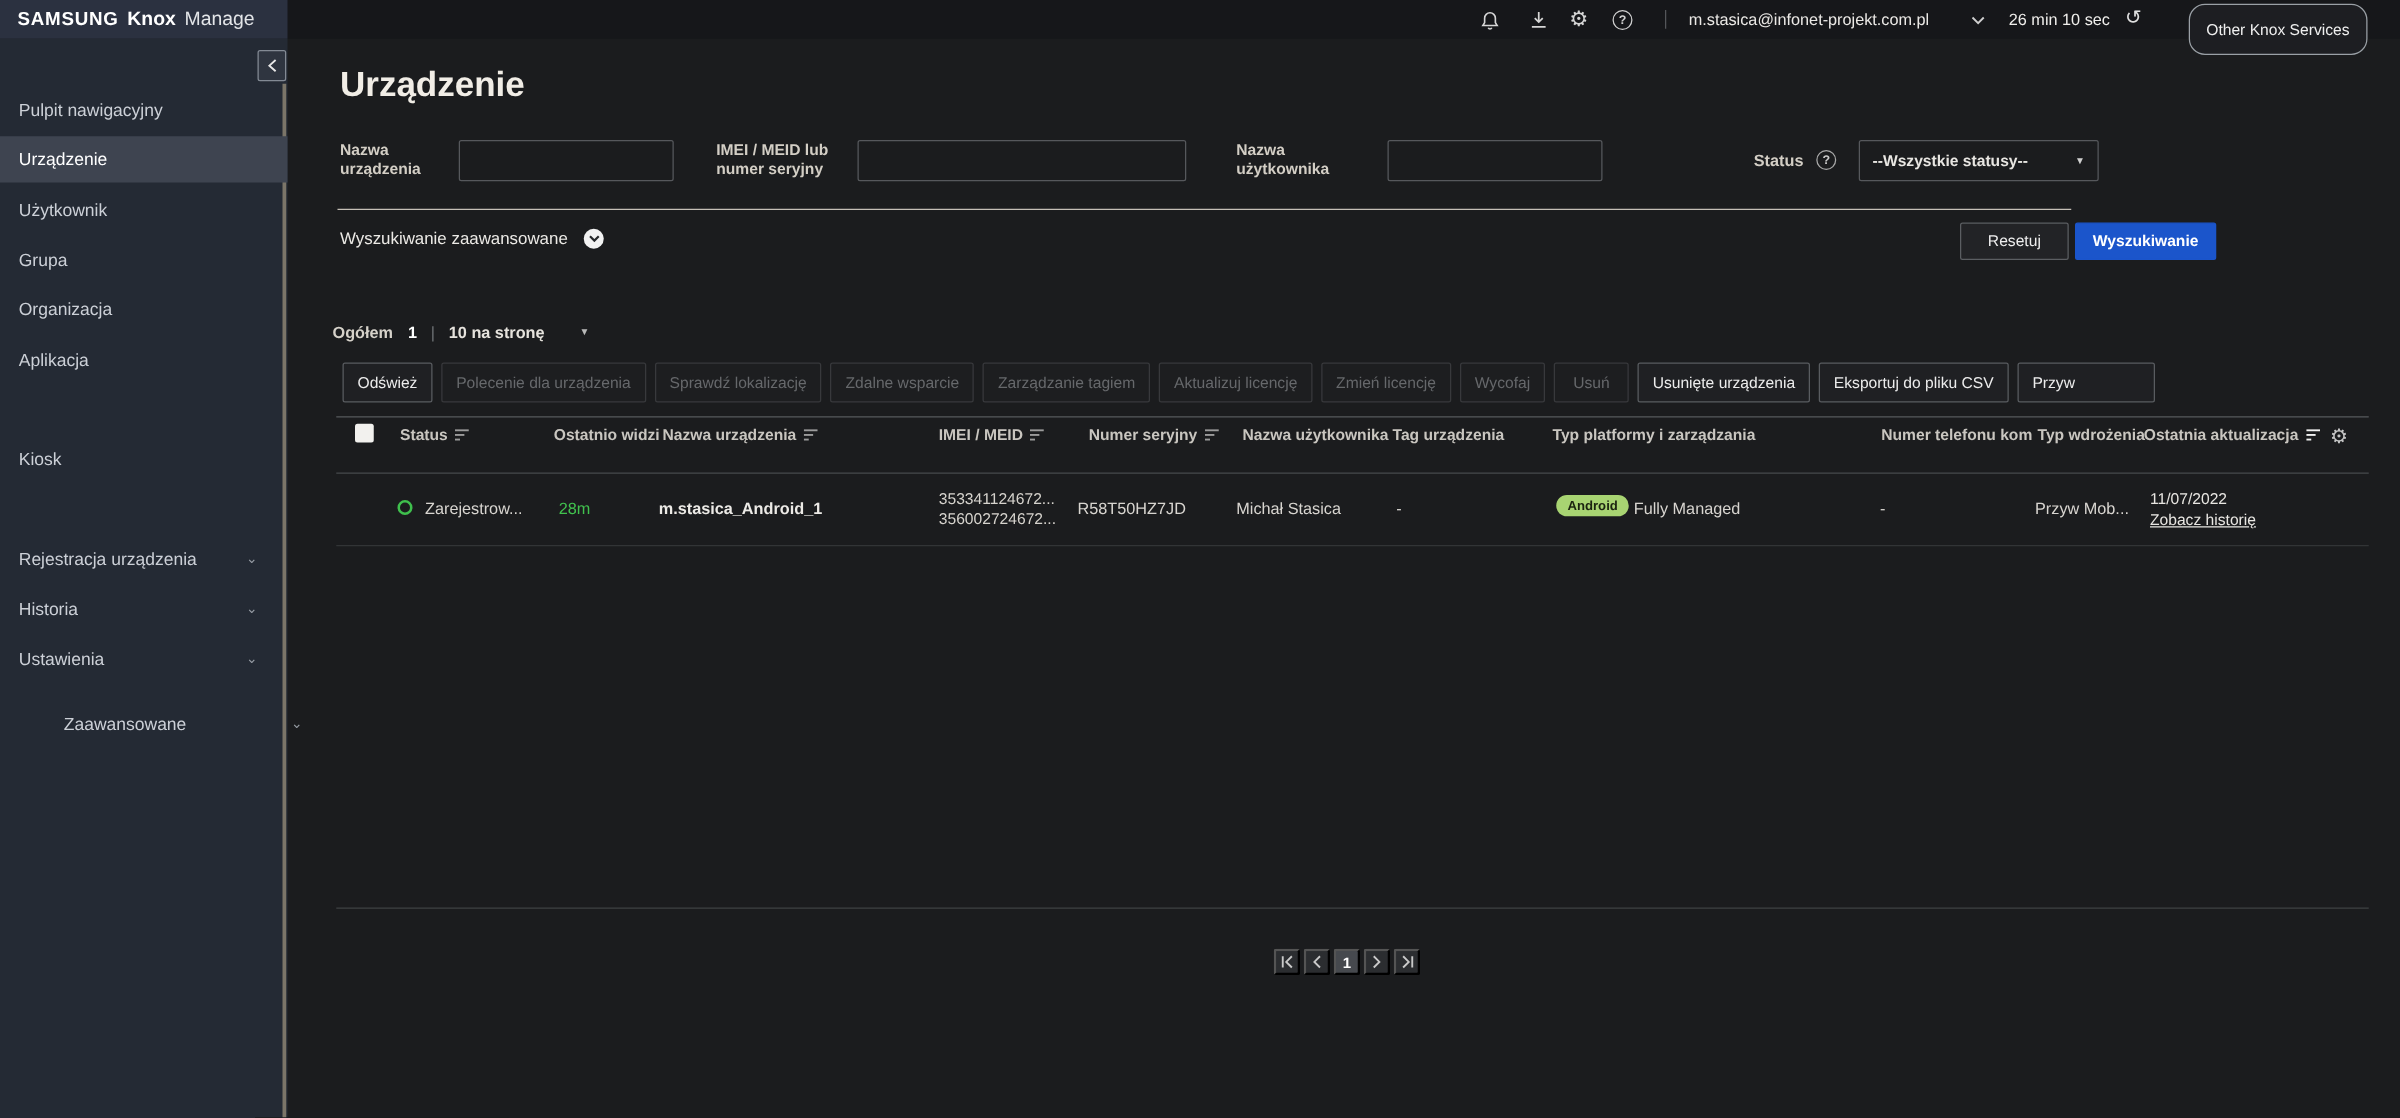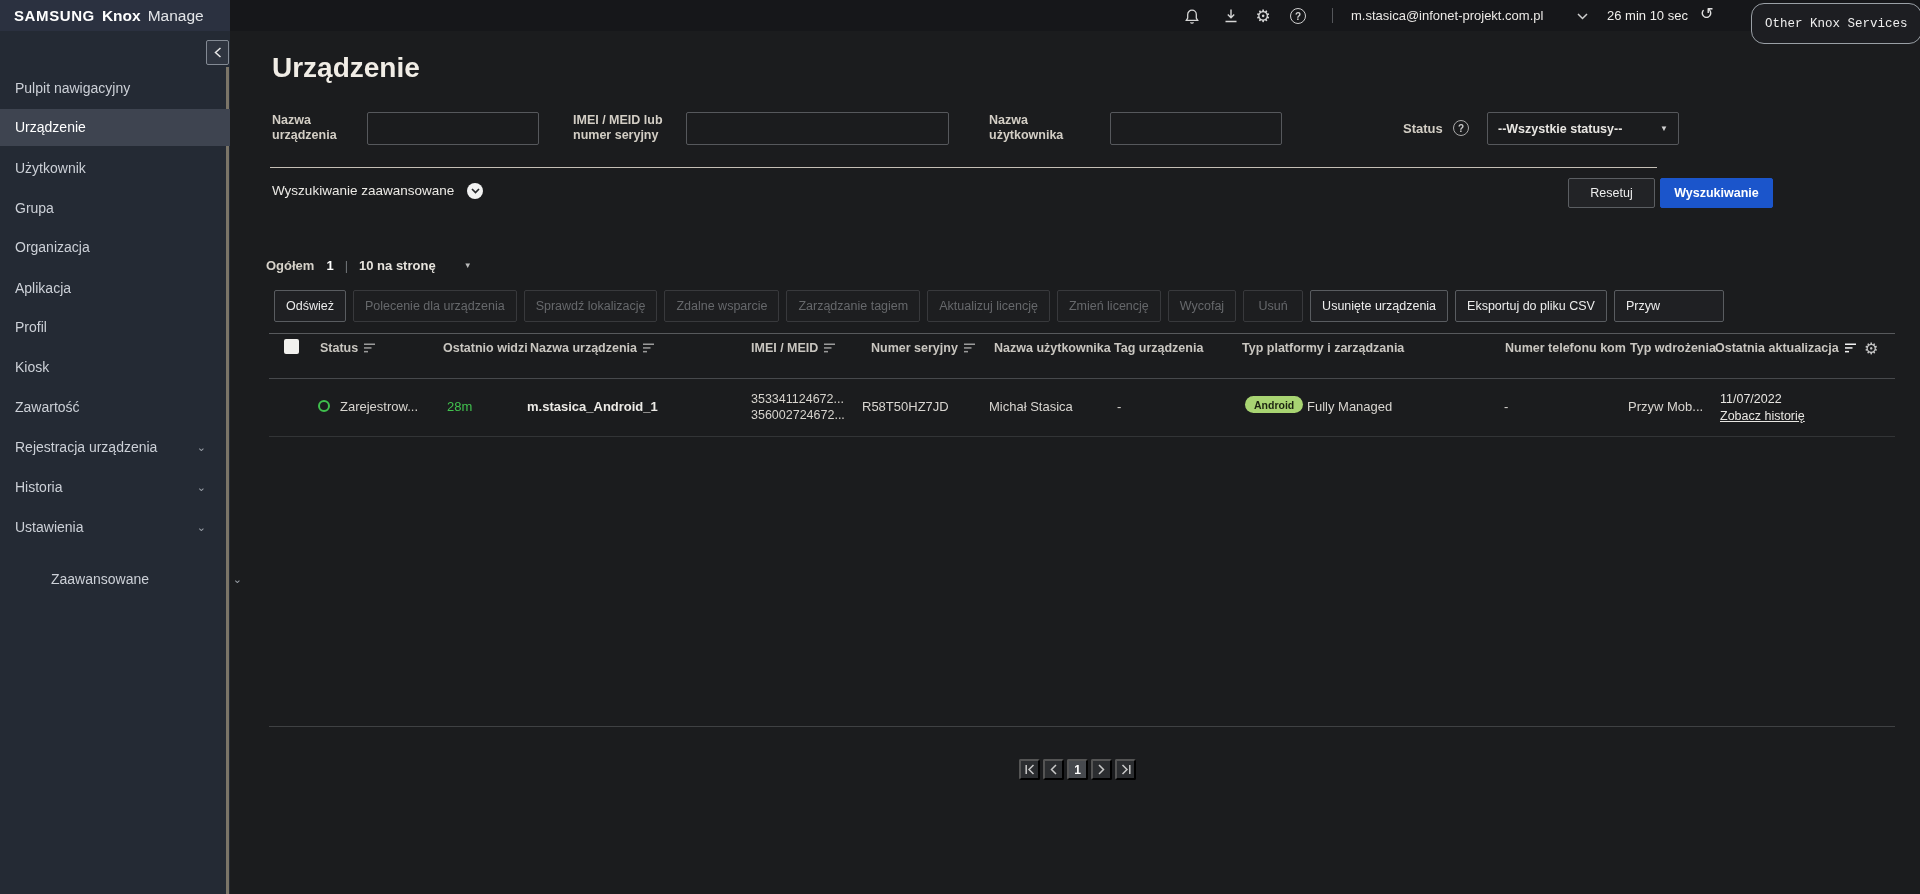--- a/index.html
+++ b/index.html
@@ -17,21 +17,21 @@
   .brand .manage { font-weight:400; font-size:15.5px; color:#e3e5e8; }
   .tb-ic { position:absolute; top:7px; width:18px; height:18px; color:#d6d6d6; display:flex;
            align-items:center; justify-content:center; cursor:pointer; }
   .tb-divider { position:absolute; left:1332px; top:8px; width:1px; height:15px; background:#54565a; }
   .tb-email { position:absolute; left:1351px; top:8px; font-size:13px; color:#ebe9e6; cursor:pointer; }
   .tb-chev { position:absolute; left:1577px; top:13px; color:#cfcfcf; }
   .tb-timer { position:absolute; left:1607px; top:8px; font-size:13px; color:#f0efec; }
   .tb-hist { position:absolute; left:1700px; top:4px; font-size:16px; color:#e0e0e0; cursor:pointer; }
   .tb-pill { position:absolute; left:1751px; top:3px; height:41px; padding:16px 13px; border-radius:13px;
              border:1px solid #9aa0a6; background:#1d1e22; color:#efefef; font-size:12.5px;
-             display:flex; align-items:center; cursor:pointer; white-space:nowrap;font-family:Liberation Mono, monospace; }
+             display:flex; align-items:center; cursor:pointer; white-space:nowrap; }
   .help-circle { width:16px; height:16px; border:1.4px solid #d0d0d0; border-radius:50%;
                  font-size:10px; font-weight:bold; color:#d0d0d0; display:flex; align-items:center; justify-content:center; }
 
   
   .sidebar { position:absolute; left:0; top:31px; width:230px; height:863px; background:#242a34; z-index:20; }
   .side-item { position:absolute; left:0; width:230px; height:37px; line-height:37px; padding-left:15px;
                font-size:14px; color:#ccd0d7; cursor:pointer; white-space:nowrap; }
   .side-item.active { background:#3e4450; color:#ffffff; }
   .side-chev { position:absolute; right:24px; top:0; color:#9aa0a8; font-size:11px; }
   .collapse-btn { position:absolute; left:206px; top:9px; width:23px; height:25px; background:#2f3540;
@@ -156,23 +156,21 @@
         </svg>
     </button>
     <div class="side-scrollthumb"></div>
 
     <div class="side-item" style="top:39px;"><span>Pulpit nawigacyjny</span></div>
     <div class="side-item active" style="top:78px;"><span>Urządzenie</span></div>
     <div class="side-item" style="top:119px;"><span>Użytkownik</span></div>
     <div class="side-item" style="top:159px;"><span>Grupa</span></div>
     <div class="side-item" style="top:198px;"><span>Organizacja</span></div>
     <div class="side-item" style="top:239px;"><span>Aplikacja</span></div>
-    <div class="side-item" style="top:278px;"><span>Profil</span></div>
     <div class="side-item" style="top:318px;"><span>Kiosk</span></div>
-    <div class="side-item" style="top:358px;"><span>Zawartość</span></div>
     <div class="side-item" style="top:398px;"><span>Rejestracja urządzenia</span><span class="side-chev">⌄</span></div>
     <div class="side-item" style="top:438px;"><span>Historia</span><span class="side-chev">⌄</span></div>
     <div class="side-item" style="top:478px;"><span>Ustawienia</span><span class="side-chev">⌄</span></div>
     <div class="side-item" style="top:530px;margin-left:36px;"><span>Zaawansowane</span><span class="side-chev">⌄</span></div>
   </aside>
 
   <main class="content">
     <h1 class="page-title">Urządzenie</h1>
 
     <div class="f-label" style="left:42px; width:82px;">Nazwa urządzenia</div>

